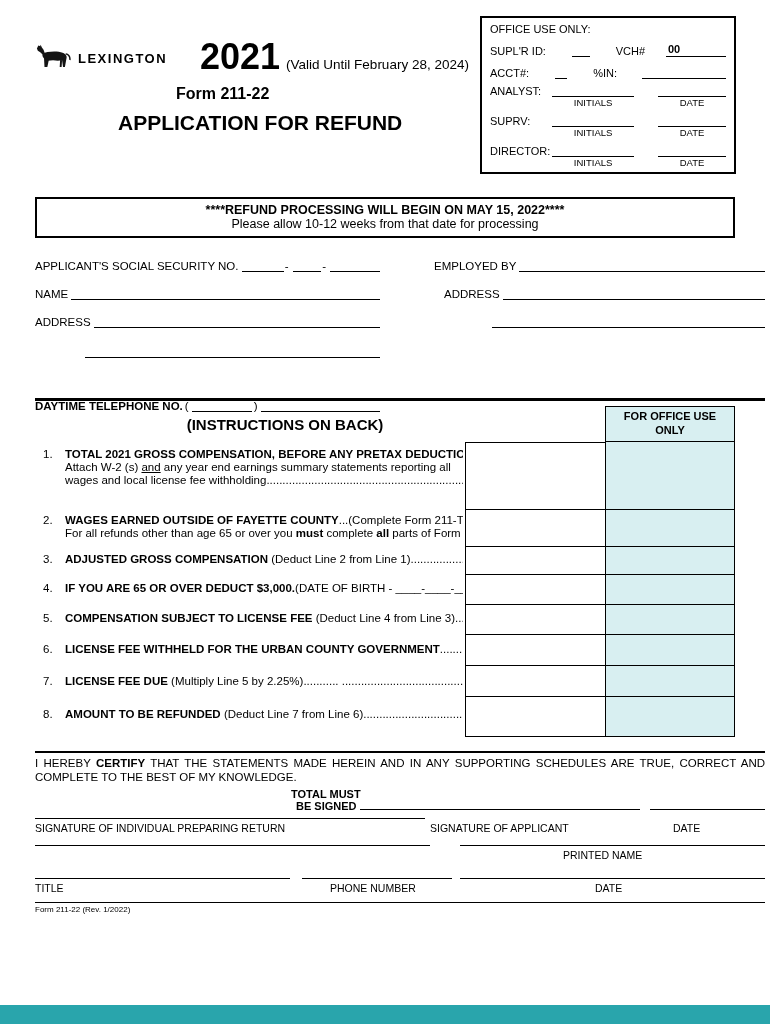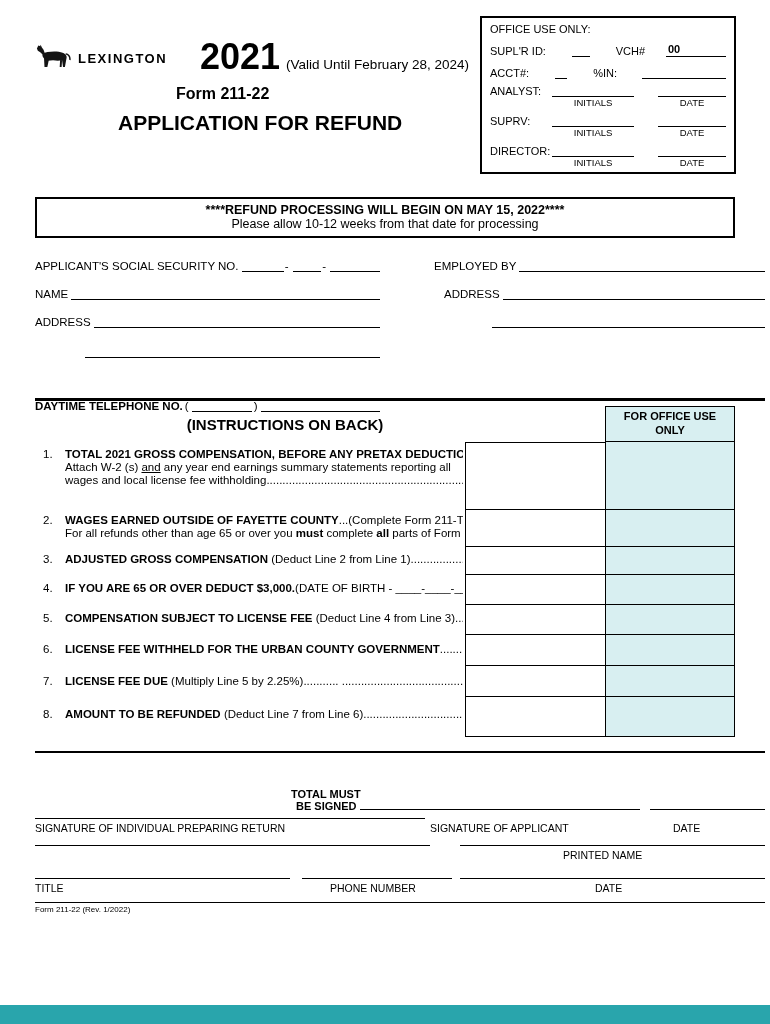--- a/index.html
+++ b/index.html
@@ -304,20 +304,23 @@
         <div class="item-text">
           <div class="item-line"><span class="b">AMOUNT TO BE REFUNDED </span><span>(Deduct Line 7 from Line 6)........................................................</span></div>
         </div>
         <div class="cell entry"></div>
         <div class="cell office"></div>
       </div>
     </div>
 
   <div class="rule2"></div>
 
+  <div class="certify">
+    <span>I HEREBY </span><span class="b">CERTIFY</span><span> THAT THE STATEMENTS MADE HEREIN AND IN ANY SUPPORTING SCHEDULES ARE TRUE, CORRECT AND COMPLETE TO THE BEST OF MY KNOWLEDGE.</span>
+  </div>
 
   <div class="sig">
     <div class="rm">TOTAL MUST</div>
     <div class="bs">BE SIGNED</div>
 
     <div class="sline" style="left:325px;top:21px;width:280px"></div>
     <div class="sline" style="left:615px;top:21px;width:115px"></div>
     <div class="sline" style="left:0;top:30px;width:390px"></div>
 
     <div class="slabel" style="left:0;top:34px">SIGNATURE OF INDIVIDUAL PREPARING RETURN</div>

